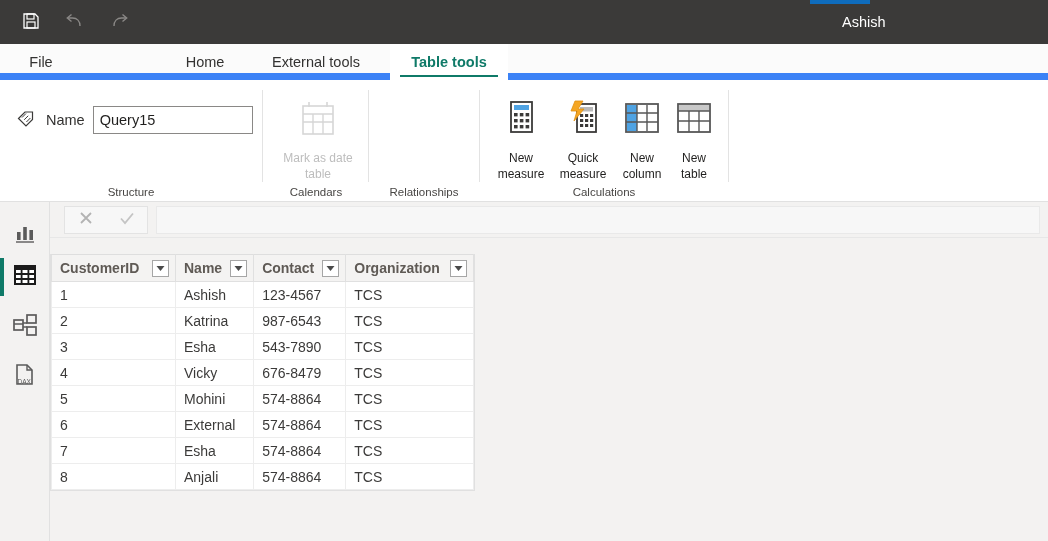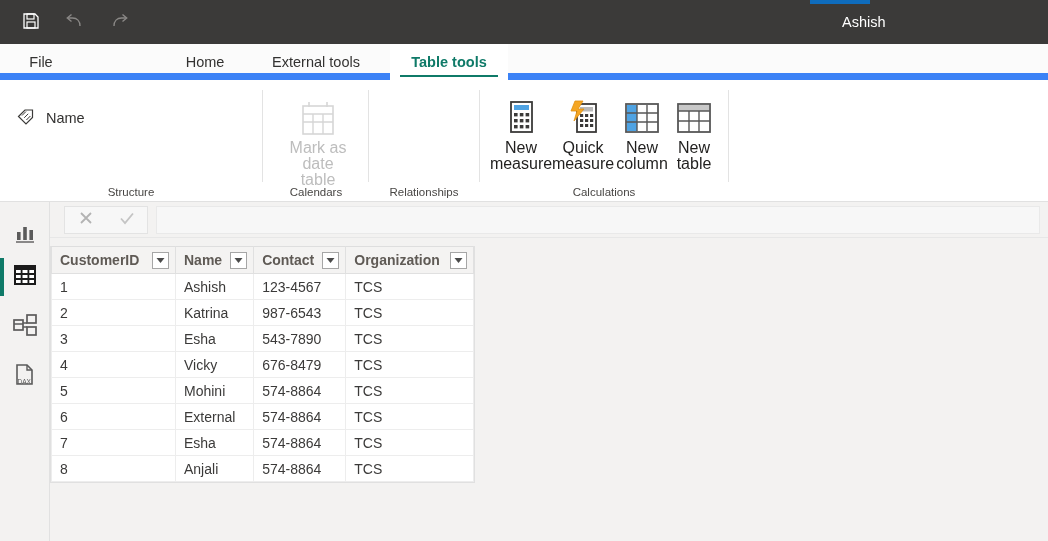--- a/index.html
+++ b/index.html
@@ -70,21 +70,21 @@
     font-family: "Liberation Sans", sans-serif;
   }
 
   .rbtn {
     position: absolute; top: 12px;
     display: flex; flex-direction: column; align-items: center;
     cursor: default; padding: 4px 2px;
   }
   .rbtn .ico { height: 44px; display: flex; align-items: flex-end; justify-content: center; }
   .rbtn .lbl {
-    margin-top: 0; font-size: 16px; color: #201f1e; text-align: center;
+    margin-top: 10px; font-size: 12px; color: #201f1e; text-align: center;
     line-height: 16px; white-space: pre-line;
   }
   .rbtn.disabled .lbl { color: #bdbdbd; }
 
   
   .rail {
     position: absolute; left: 0; top: 202px; width: 50px; height: 339px;
     background: #f3f2f1; border-right: 1px solid #e1e1e1;
   }
   .rail-item {
@@ -110,21 +110,21 @@
     position: absolute; left: 106px; top: 4px; width: 884px; height: 28px;
     background: #f7f7f7; border: 1px solid #e9e9e9;
   }
 
   
   .canvas {
     position: absolute; left: 50px; top: 238px; width: 998px; height: 303px;
     background: #f3f2f1;
   }
   .grid {
-    position: absolute; left: 0px; top: 8px;
+    position: absolute; left: 0px; top: 16px;
     border: 1px solid #e0e0e0; border-top: none; background: #fff;
   }
   table.dt { border-collapse: collapse; background: #fff; }
   table.dt th {
     background: #f4f3f2; color: #5f5a55; font-weight: bold;
     font-size: 14px; text-align: left;
     padding: 4px 6px 4px 8px; height: 27px;
     border: 1px solid #e0e0e0; border-top: 1px solid #dedede;
     white-space: nowrap;
   }
@@ -189,20 +189,21 @@
 
     <div class="rgroup" style="left:0px;width:262px;">
       <div class="name-row">
         <span>
           <svg width="22" height="20" viewBox="0 0 22 20">
             <path d="M2.5 10.5L9 4h7.5v7.5L10 18z" fill="none" stroke="#3b3a39" stroke-width="1.2"></path>
             <path d="M6 9.5l4-4M8.2 11.8l4-4M10.4 14l4-4" stroke="#3b3a39" stroke-width="1"></path>
           </svg>
         </span>
         <span class="name-label">Name</span>
+        <input class="name-input" type="text" value="Query15" style="">
       </div>
       <div class="glabel">Structure</div>
     </div>
 
     <div class="rgroup" style="left:264px;width:104px;padding-left:29px;">
       <div class="glabel">Calendars</div>
     </div>
     <div class="rbtn disabled" style="left:272px;width:92px;">
       <span class="ico">
         <svg width="44" height="42" viewBox="0 0 44 42">

